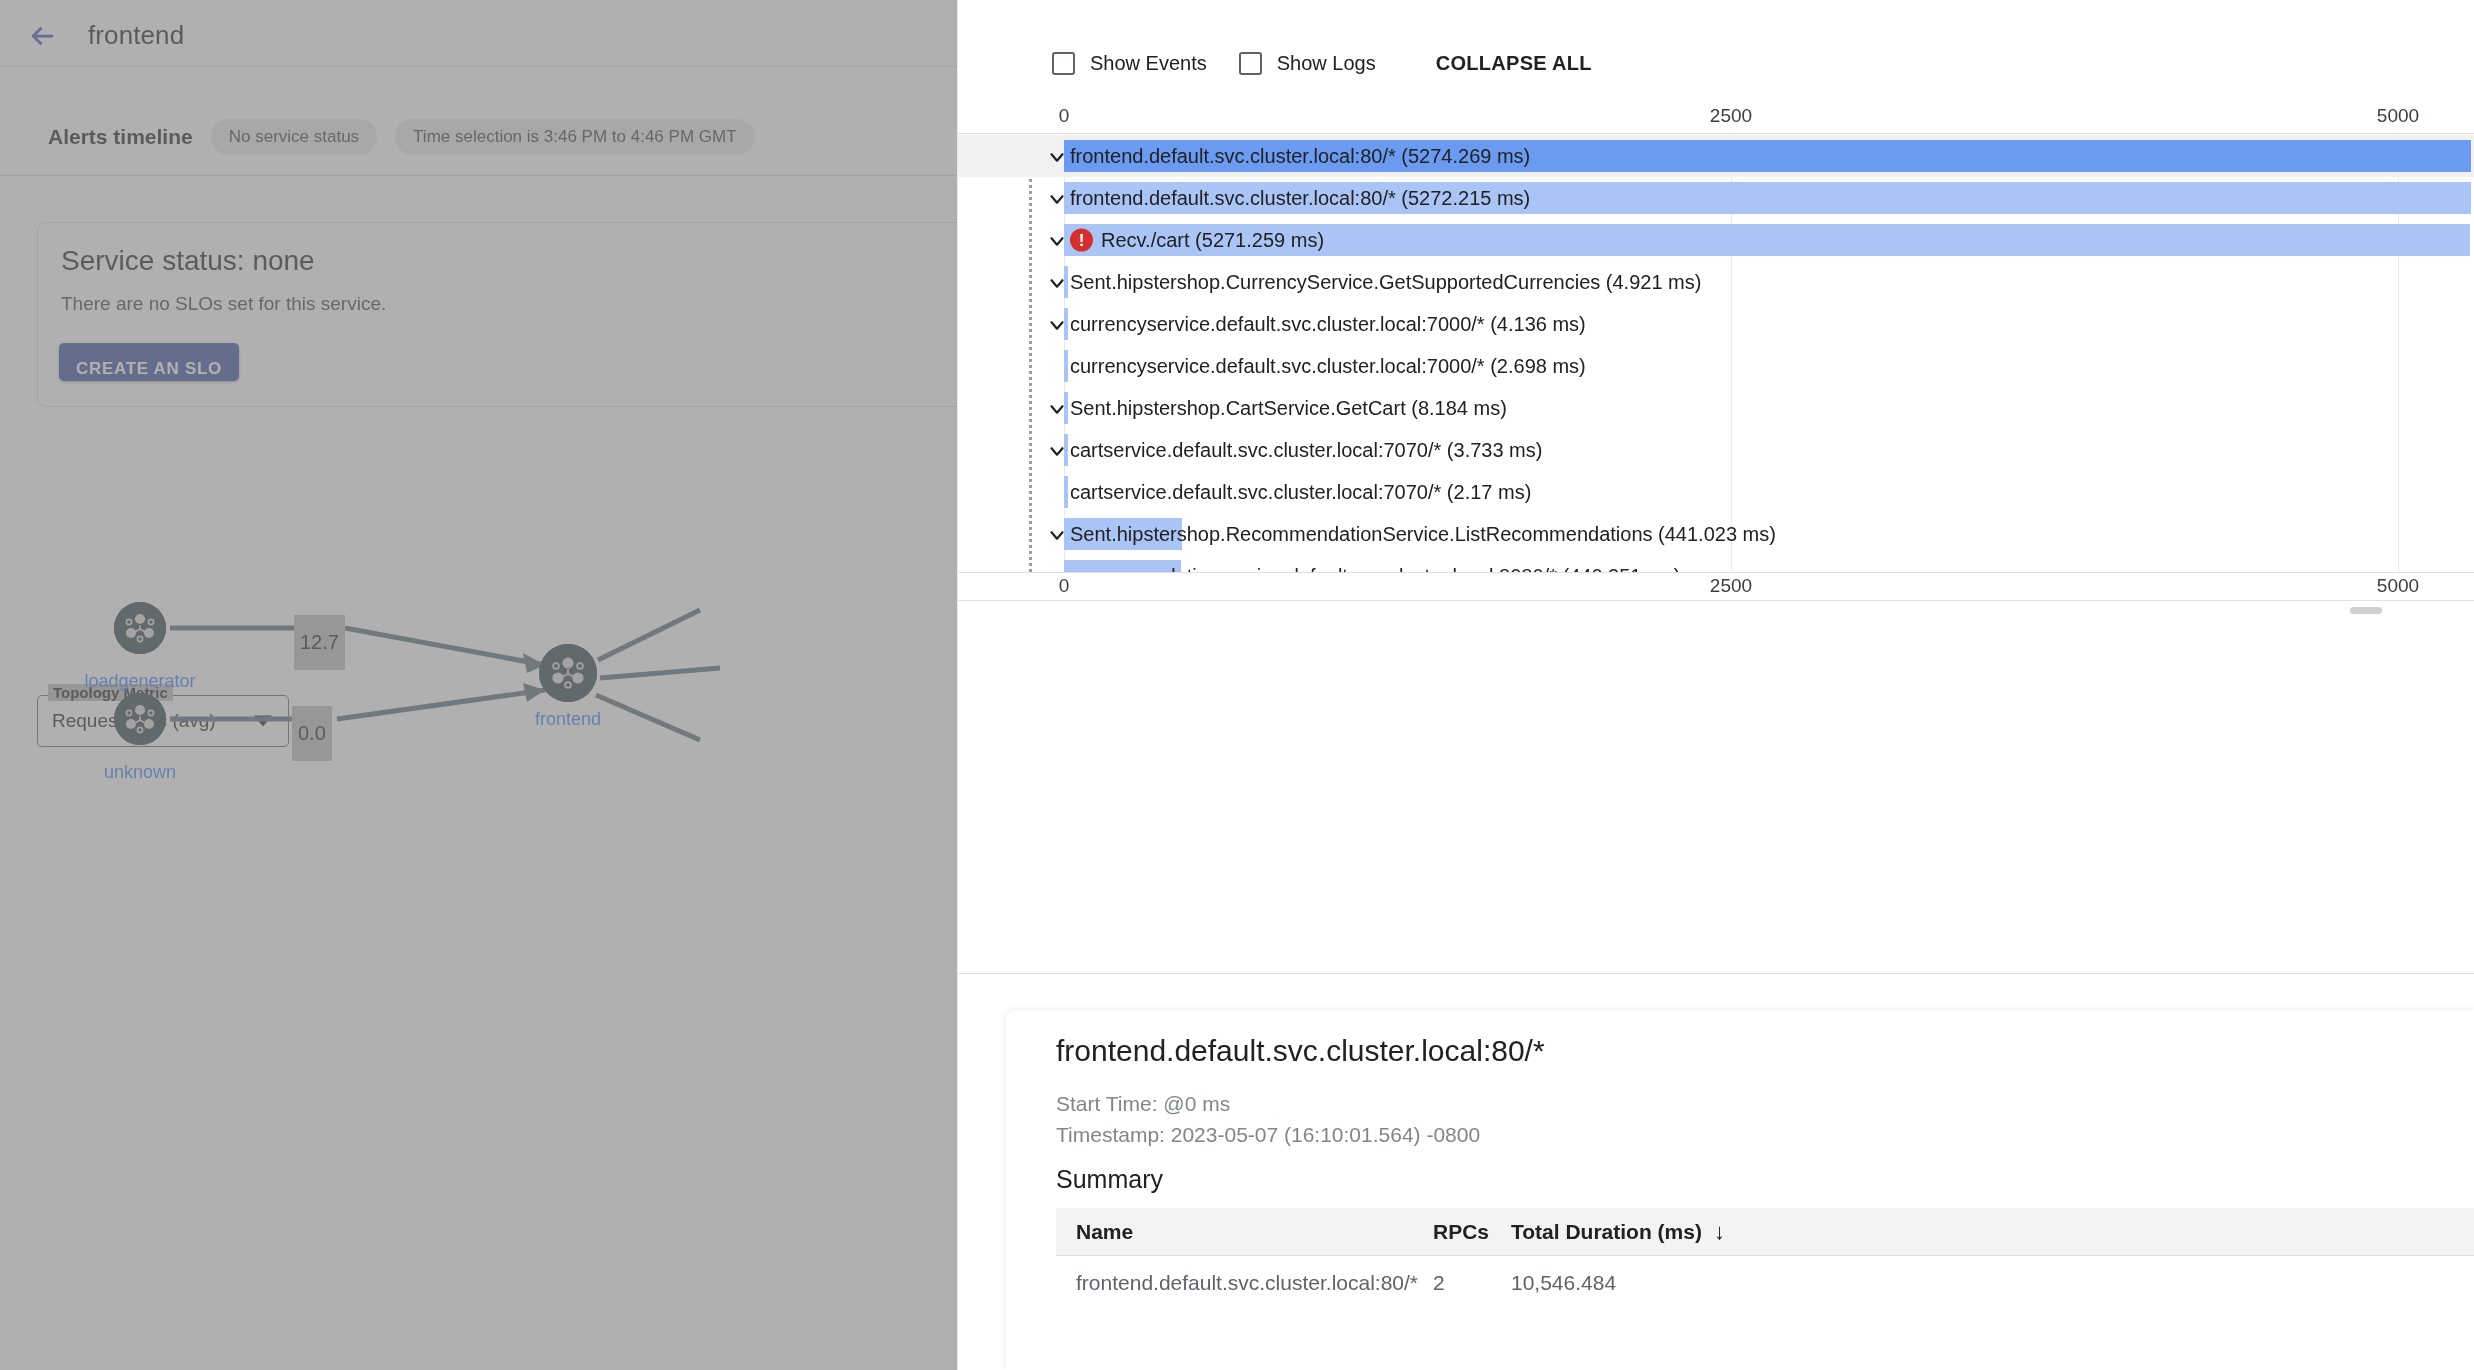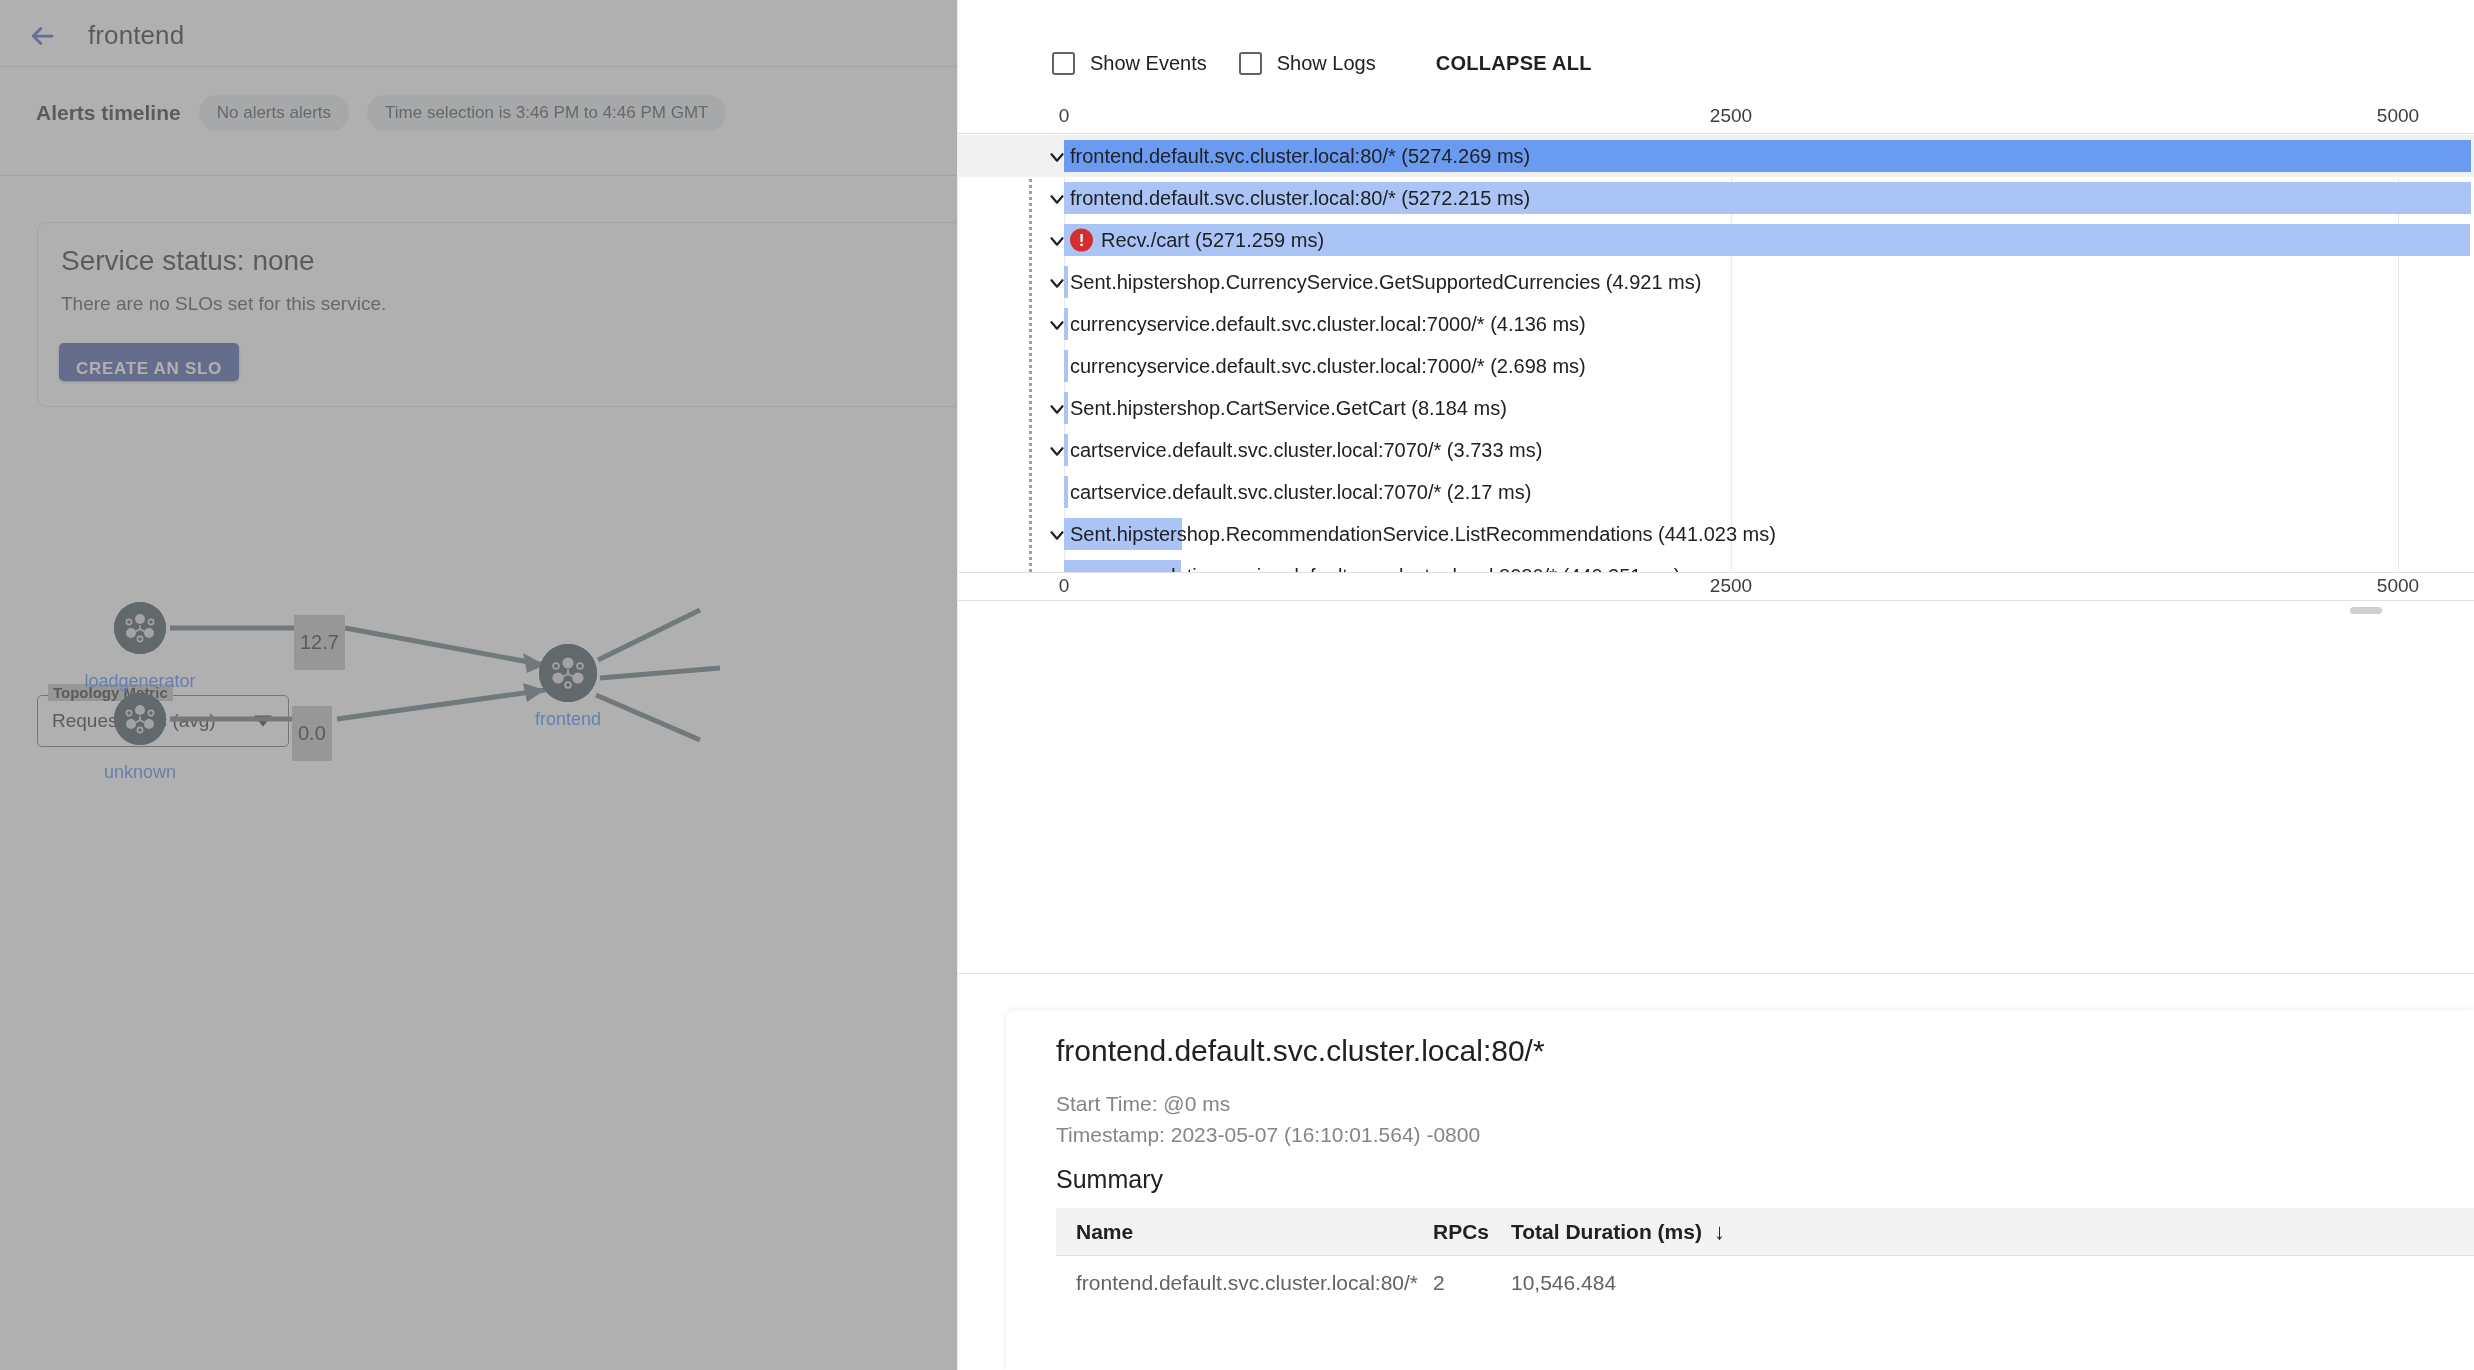--- a/index.html
+++ b/index.html
@@ -27,22 +27,22 @@
     width: 48px; height: 48px; margin-left: 18px;
     display: flex; align-items: center; justify-content: center;
     color: #3f51b5; cursor: pointer;
   }
   .back-arrow svg { display: block; }
   .l-title {
     font-size: 26px; color: #202124; margin-left: 22px; letter-spacing: .1px;
   }
 
   .l-alertsrow {
-    position: absolute; left: 0; top: 74px; width: 957px; height: 78px;
-    display: flex; align-items: center; padding-left: 36px; gap: 18px;
+    position: absolute; left: 0; top: 98px; width: 957px; height: 78px;
+    display: flex; align-items: center; padding-left: 48px; gap: 18px;
   }
   .l-alerts-label { font-size: 21px; font-weight: bold; color: #202124; }
   .chip {
     height: 36px; border-radius: 18px; background: #e8eaed;
     display: flex; align-items: center; padding: 0 18px;
     font-size: 17px; color: #3c4043; white-space: nowrap;
   }
 
   .l-divider-1 { position: absolute; left: 0; top: 175px; width: 957px; height: 1px; background: #dadce0; }
 
@@ -197,21 +197,21 @@
           <svg width="30" height="30" viewBox="0 0 24 24" fill="none" stroke="#3f51b5" stroke-width="2.2" stroke-linecap="round" stroke-linejoin="round">
             <line x1="20" y1="12" x2="5" y2="12"></line>
               <polyline points="11 18 5 12 11 6"></polyline>
           </svg>
         </div>
         <div class="l-title">frontend</div>
       </div>
 
       <div class="l-alertsrow">
         <div class="l-alerts-label">Alerts timeline</div>
-        <div class="chip">No alerts alerts</div>
+        <div class="chip">No service status</div>
         <div class="chip">Time selection is 3:46 PM to 4:46 PM GMT</div>
       </div>
 
       <div class="l-divider-1"></div>
 
       <div class="l-card">
         <div class="l-card-title">Service status: none</div>
         <div class="l-card-sub">There are no SLOs set for this service.</div>
         <button class="btn-primary">CREATE AN SLO</button>
       </div>

